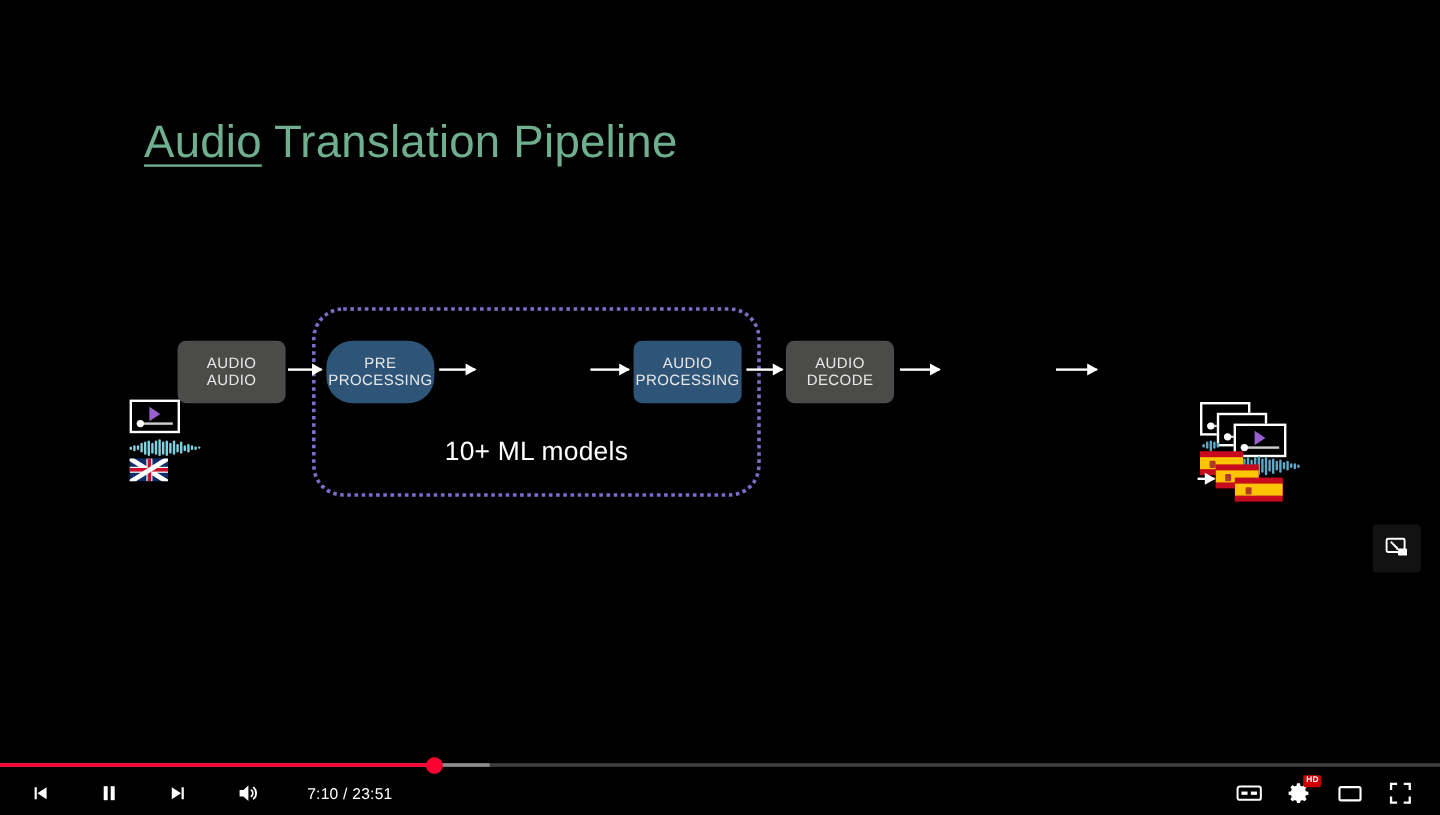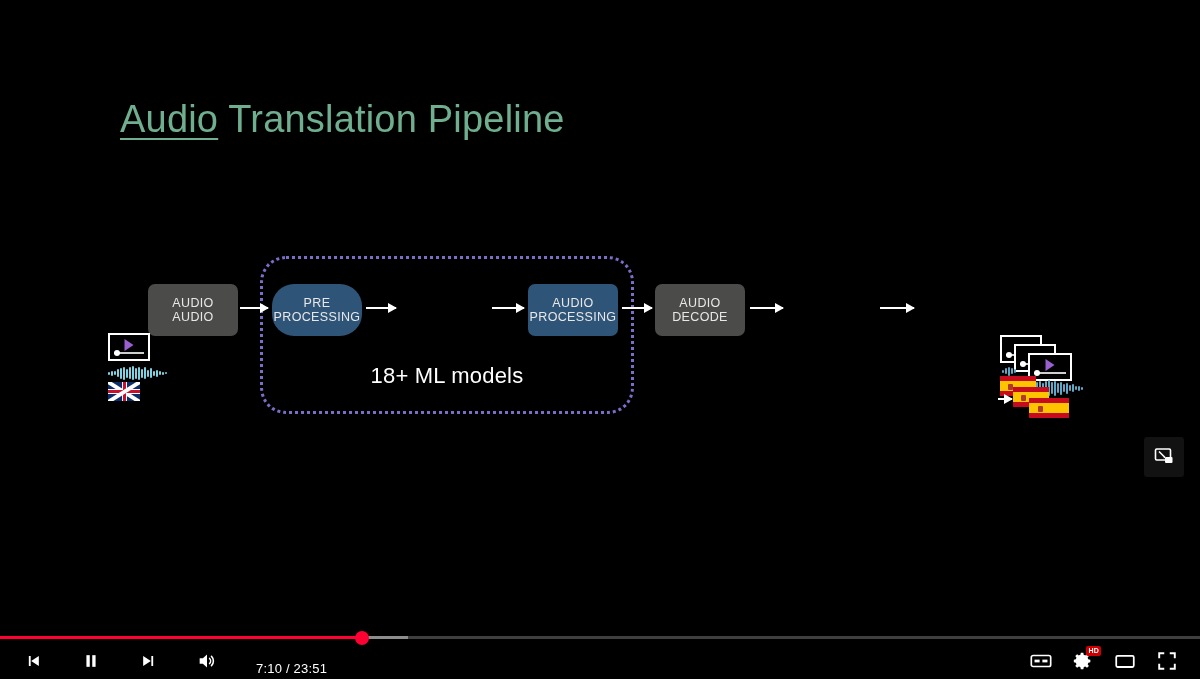--- a/index.html
+++ b/index.html
@@ -262,21 +262,21 @@
     border-radius: 50%;
     background: #ff0033;
     transform: translateX(-7px);
   }
 
   #buttons-left {
     position: absolute;
     left: 12px;
     top: 26px;
     display: flex;
-    align-items: flex-end;
+    align-items: center;
     gap: 16px;
     height: 30px;
   }
   #buttons-right {
     position: absolute;
     right: 12px;
     top: 26px;
     display: flex;
     align-items: center;
     gap: 0;
@@ -334,21 +334,21 @@
 
   <div id="slide">
 
     <div id="slide-title">
       <span class="underlined">Audio</span><span> Translation Pipeline</span>
     </div>
 
     <div id="pipeline">
 
       <div class="ml-group">
-        <div class="ml-group-label">18+ ML models</div>
+        <div class="ml-group-label">10+ ML models</div>
       </div>
 
       <div class="arrow" style="left:240px;width:28px;"></div>
       <div class="arrow" style="left:366px;width:30px;"></div>
       <div class="arrow" style="left:492px;width:32px;"></div>
       <div class="arrow" style="left:622px;width:30px;"></div>
       <div class="arrow" style="left:750px;width:33px;"></div>
       <div class="arrow" style="left:880px;width:34px;"></div>
 
       <div class="node gray" style="left:148px;width:90px;">

